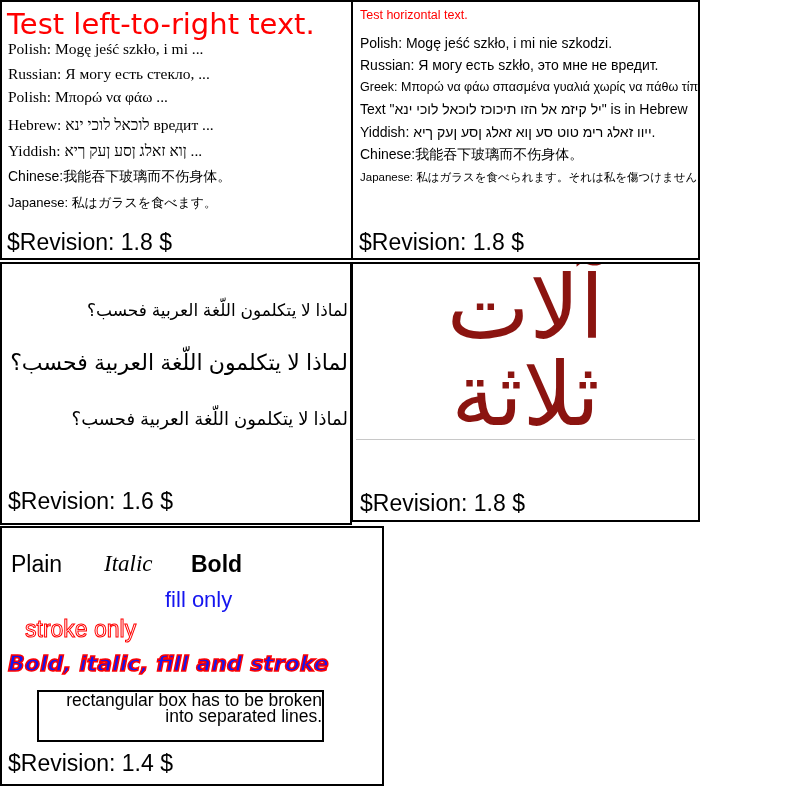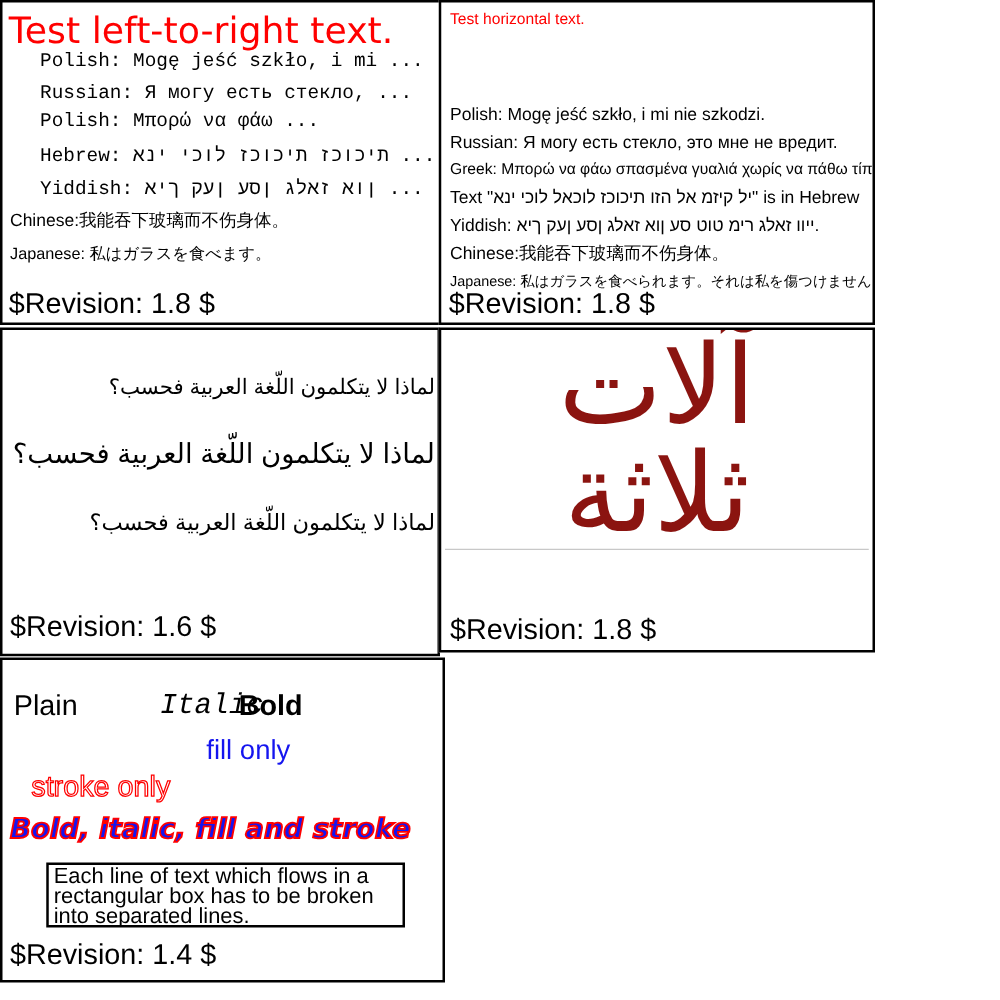--- a/index.html
+++ b/index.html
@@ -5,35 +5,35 @@
   html,body{margin:0;padding:0;background:#fff;}
   body{position:relative;width:800px;height:800px;overflow:hidden;
        font-family:"Liberation Sans",sans-serif;color:#000;}
   .abs{position:absolute;white-space:nowrap;}
   .panel{position:absolute;background:#fff;border:2px solid #000;
          box-sizing:border-box;overflow:hidden;}
   #p1{left:0;top:0;width:424px;height:260px;}
   #p2{left:351px;top:0;width:349px;height:260px;}
   #p3{left:0;top:262px;width:352px;height:263px;text-align:center;}
   #p4{left:351px;top:262px;width:349px;height:260px;}
-  #p5{left:0;top:526px;width:356px;height:260px;}
+  #p5{left:0;top:526px;width:384px;height:260px;text-align:right;}
 
-  .serif{font-family:Liberation Mono, monospace;margin-left:24px;}
+  .serif{font-family:Liberation Serif, serif;}
   .sans{font-family:"Liberation Sans","DejaVu Sans",sans-serif;}
   .vsans{font-family:"DejaVu Sans",sans-serif;}
 
   .rev{font-size:23px;letter-spacing:0px;font-family:"Liberation Sans",sans-serif;}
 
   
   .p1-title{left:5px;top:5px;font-size:29px;color:var(--red,#ff0000);}
   .p1-line{left:6px;font-size:15.5px;}
   .p1-cjk{left:6px;font-size:14px;}
 
   
-  .p2-line{left:7px;font-size:14px;margin-top:48px;}
+  .p2-line{left:7px;font-size:14px;}
   .p2-title{left:7px;top:6px;font-size:12.5px;color:var(--red,#ff0000);}
 
   
   .ar-line{right:2px;direction:rtl;unicode-bidi:plaintext;}
 
   
   .big-arabic{left:0;right:0;top:0;text-align:center;direction:rtl;
               font-size:88px;line-height:87px;color:var(--maroon,#8b1410);
               font-family:"DejaVu Sans",sans-serif;white-space:normal;}
   .divider{left:3px;right:3px;top:175px;height:1px;background:var(--gray,#c8c8c8);}
@@ -49,31 +49,31 @@
   .textbox div{white-space:nowrap;}
 </style>
 </head>
 <body>
 
 <div id="p1" class="panel">
   <div class="abs vsans p1-title">Test left-to-right text.</div>
   <div class="abs serif p1-line" style="top:38px">Polish: Mogę jeść szkło, i mi ...</div>
   <div class="abs serif p1-line" style="top:63px">Russian: Я могу есть стекло, ...</div>
   <div class="abs serif p1-line" style="top:86px">Polish: Μπορώ να φάω ...</div>
-  <div class="abs serif p1-line" style="top:114px"><span>Hebrew: </span><bdo dir="ltr">אני יכול זכוכית זכוכית</bdo><span> ...</span></div>
+  <div class="abs serif p1-line" style="top:114px"><span>Hebrew: </span><bdo dir="ltr">אני יכול לאכול вредит</bdo><span> ...</span></div>
   <div class="abs serif p1-line" style="top:140px"><span>Yiddish: </span><bdo dir="ltr">איך קען עסן גלאז און</bdo><span> ...</span></div>
   <div class="abs sans p1-cjk" style="top:166px">Chinese:我能吞下玻璃而不伤身体。</div>
   <div class="abs sans p1-cjk" style="top:192px;font-size:13px">Japanese: 私はガラスを食べます。</div>
   <div class="abs rev" style="left:5px;top:227px">$Revision: 1.8 $</div>
 </div>
 
 <div id="p2" class="panel">
   <div class="abs sans p2-title">Test horizontal text.</div>
   <div class="abs sans p2-line" style="top:33px">Polish: Mogę jeść szkło, i mi nie szkodzi.</div>
-  <div class="abs sans p2-line" style="top:55px">Russian: Я могу есть стекло, это мне не вредит.</div>
+  <div class="abs sans p2-line" style="top:55px">Russian: Я могу есть szkło, это мне не вредит.</div>
   <div class="abs sans p2-line" style="top:78px;font-size:12.5px">Greek: Μπορώ να φάω σπασμένα γυαλιά χωρίς να πάθω τίποτα.</div>
   <div class="abs sans p2-line" style="top:99px"><span>Text "</span><bdo dir="ltr">אני יכול לאכול זכוכית וזה לא מזיק לי</bdo><span>" is in Hebrew</span></div>
   <div class="abs sans p2-line" style="top:122px"><span>Yiddish: </span><bdo dir="ltr">איך קען עסן גלאז און עס טוט מיר גלאז וויי.</bdo></div>
   <div class="abs sans p2-line" style="top:144px">Chinese:我能吞下玻璃而不伤身体。</div>
   <div class="abs sans p2-line" style="top:168px;font-size:11.5px">Japanese: 私はガラスを食べられます。それは私を傷つけません。</div>
   <div class="abs rev" style="left:6px;top:227px">$Revision: 1.8 $</div>
 </div>
 
 <div id="p3" class="panel">
   <div class="abs sans ar-line" style="top:36px;font-size:17px">لماذا لا يتكلمون اللّغة العربية فحسب؟</div>
@@ -92,18 +92,17 @@
 </div>
 
 <div id="p5" class="panel">
   <div class="abs sans" style="left:9px;top:23px;font-size:23px">Plain</div>
   <div class="abs serif" style="left:102px;top:23px;font-size:23px;font-style:italic">Italic</div>
   <div class="abs sans" style="left:189px;top:23px;font-size:23px;font-weight:bold">Bold</div>
   <div class="abs sans fill-only" style="left:163px;top:59px;font-size:22px">fill only</div>
   <div class="abs sans stroke-only" style="left:23px;top:88px;font-size:23px">stroke only</div>
   <div class="abs vsans combo" style="left:6px;top:123px;font-size:22px">Bold, italic, fill and stroke</div>
   <div class="abs sans textbox">
-    <div>Each line of text which flows in a</div>
     <div>rectangular box has to be broken</div>
     <div>into separated lines.</div>
   </div>
   <div class="abs rev" style="left:6px;top:222px">$Revision: 1.4 $</div>
 </div>
 
 </body></html>

